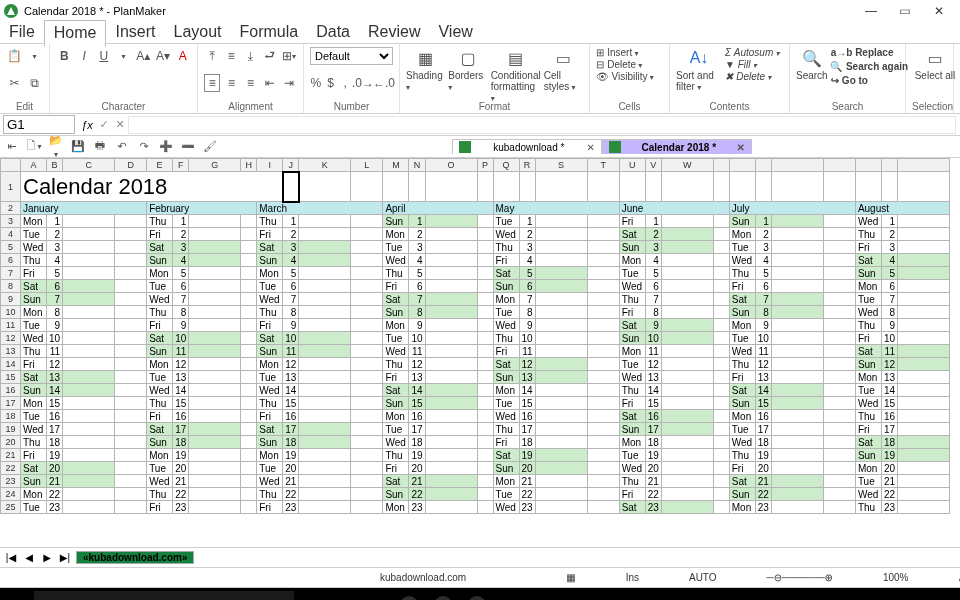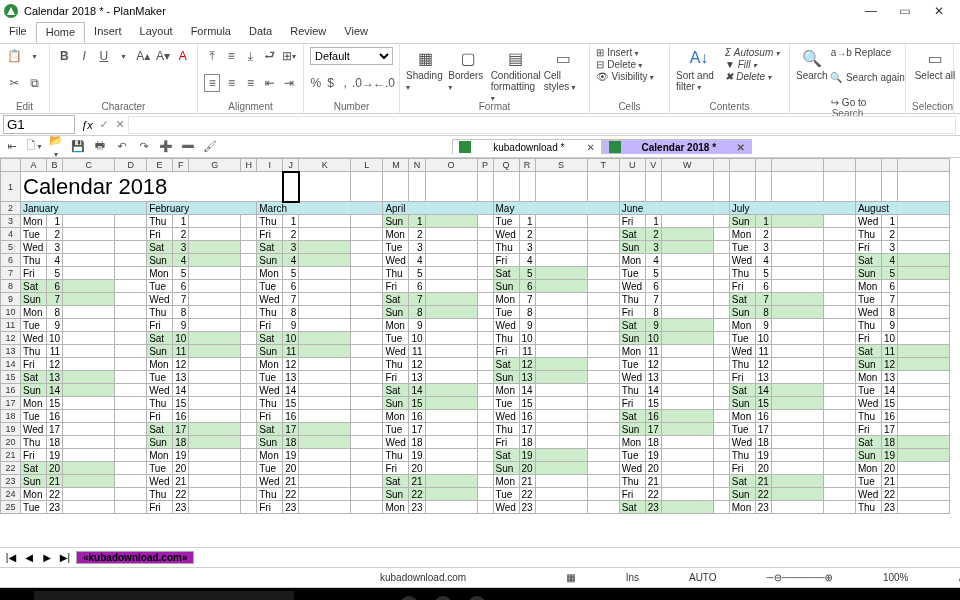--- a/index.html
+++ b/index.html
@@ -2,21 +2,21 @@
 <html><head>
 <meta charset="utf-8">
 <style>
 * { margin: 0; padding: 0; box-sizing: border-box; font-family: "Segoe UI", Arial, sans-serif; }
 html, body { width: 960px; height: 600px; overflow: hidden; background: #fff; }
 .titlebar { height: 22px; display: flex; align-items: center; padding: 0 4px; font-size: 11px; background: #fff; }
 .titlebar .logo { width: 14px; height: 14px; background: #2a8c3c; border-radius: 50%; position: relative; margin-right: 6px; }
 .titlebar .logo::before { content: ""; position: absolute; left: 3px; top: 3px; width: 8px; height: 8px; background: #fff; clip-path: polygon(50% 0, 100% 100%, 0 100%); }
 .titlebar .spacer { flex: 1; }
 .titlebar .win-btn { width: 34px; text-align: center; font-size: 12px; color: #333; }
-.menubar { height: 22px; display: flex; align-items: flex-start; font-size: 11px; border-bottom: 1px solid #d0d0d0; }
+.menubar { height: 22px; display: flex; align-items: center; font-size: 16px; border-bottom: 1px solid #d0d0d0; }
 .menubar .mitem { padding: 3px 9px 4px; color: #333; cursor: default; }
 .menubar .mitem.active { border: 1px solid #bdbdbd; border-bottom: 1px solid #fff; background: #fff; margin-bottom: -1px; }
 .ribbon { height: 70px; display: flex; border-bottom: 1px solid #d0d0d0; background: #fff; font-size: 10px; color: #444; }
 .rgroup { border-right: 1px solid #e3e3e3; padding: 3px 6px 1px; display: flex; flex-direction: column; justify-content: space-between; }
 .rgroup .label { text-align: center; font-size: 10px; color: #666; }
 .rrow { display: flex; align-items: center; gap: 3px; }
 .bicon { width: 18px; height: 18px; display: flex; align-items: center; justify-content: center; color: #555; font-size: 12px; }
 select.cb, input.cb { font-size: 11px; height: 18px; border: 1px solid #b5b5b5; background: #fff; }
 .vbtn { display: flex; flex-direction: column; align-items: center; gap: 1px; font-size: 10px; width: 46px; }
 .vbtn .big { width: 22px; height: 22px; display:flex; align-items:center; justify-content:center; font-size: 16px; color:#555;}
@@ -44,21 +44,21 @@
 .col-gap-a { width: 52px; }
 .col-gap-b { width: 32px; }
 .col-gap-c { width: 16px; }
 .hdr-title { font-size: 22px; font-weight: bold; height: 30px !important; }
 .hdr-month { background:#bfe9ed; font-weight:bold; text-align:left;}
 .wknd { background:#cdeccb; }
 .num { text-align:right; }
 .cur-cell { outline: 2px solid #000; outline-offset:-1px; }
 .sheet-tabs { height: 20px; display:flex; align-items:center; font-size:10px; border-bottom:1px solid #d0d0d0; padding:0 4px; gap:4px;}
 .sheet-tabs .nav { width:14px; text-align:center;}
-.sheet-tab { border:1px solid #aaa; padding:0 6px; font-weight:bold; background:#a21caf;}
+.sheet-tab { border:1px solid #aaa; padding:0 6px; font-weight:bold; background:#15803d;}
 .statusbar { height: 20px; display:flex; align-items:center; font-size:10px; padding:0 60px 0 380px; border-bottom:1px solid #ccc; gap:50px; color:#333;}
 .statusbar .spacer{flex:1;}
 .taskbar { height: 34px; background:#000; display:flex; align-items:center; color:#fff; font-size:11px;}
 .taskbar .start { width:34px; text-align:center; font-size:14px;}
 .taskbar .search { display:flex; align-items:center; background:#1a1a1a; height:28px; width:260px; padding:0 8px; gap:8px; color:#999;}
 .taskbar .tb-icon { width:30px; text-align:center; }
 .taskbar .tb-app { width:32px; height:28px; display:flex; align-items:center; justify-content:center; margin:0 1px;}
 .circle{width:18px;height:18px;border-radius:50%;}
 .sb-right { display:flex; align-items:center; padding:0 6px; font-size:10px; gap:10px;}
 </style>
@@ -187,21 +187,21 @@
       </div>
     </div>
     <div class="label">Contents</div>
   </div>
   <div class="rgroup" style="width:116px">
     <div class="rrow" style="align-items:flex-start">
       <div class="vbtn" style="width:38px">
           <span class="big">🔍</span>
           <span>Search</span>
         </div>
-      <div style="display:flex;flex-direction:column;gap:14px;">
+      <div style="display:flex;flex-direction:column;gap:3px;font-weight:bold;">
         <span class="small-link">a→b <span>Replace</span></span>
         <span class="small-link">🔍 <span>Search again</span></span>
         <span class="small-link">↪ <span>Go to</span></span>
       </div>
     </div>
     <div class="label">Search</div>
   </div>
   <div class="rgroup" style="width:48px">
     <div class="vbtn">
         <span class="big">▭</span>

